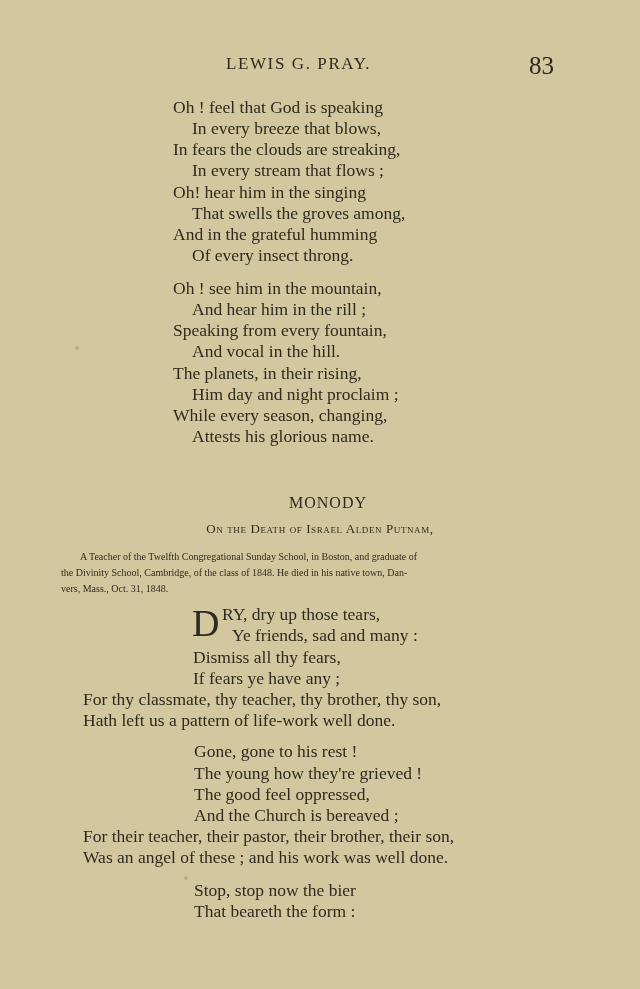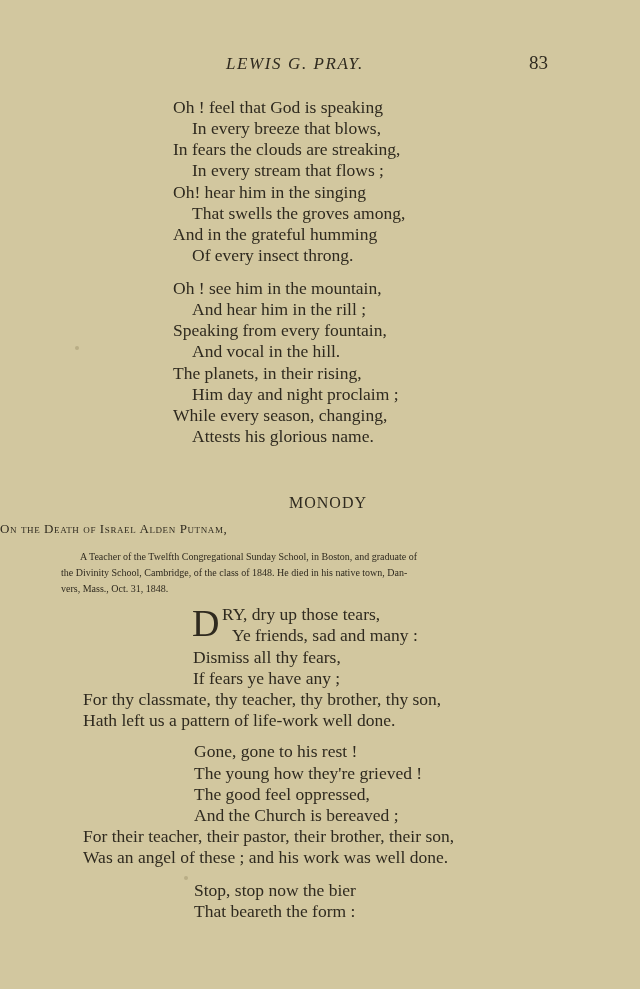--- a/index.html
+++ b/index.html
@@ -7,35 +7,35 @@
       width: 640px; height: 989px;
       background: #d2c79f;
       color: #2f2a1f;
       font-family: "Liberation Serif", "DejaVu Serif", serif;
       position: relative;
       overflow: hidden;
     }
     .page { position: absolute; left: 0; top: 0; width: 640px; height: 989px; }
     .running-head {
       position: absolute; top: 54px; left: 226px;
-      font-style: italic; font-size: 17px; letter-spacing: 1.6px;
+      font-size: 17px; letter-spacing: 1.6px;
     }
     .page-number {
       position: absolute; top: 52px; left: 529px;
-      font-size: 19px;
+      font-size: 25px;
     }
     .line {
       position: absolute; font-size: 17.5px; white-space: nowrap; line-height: 1;
     }
     .title {
       position: absolute; top: 494px; left: 0; width: 640px; text-align: center;
       font-size: 16px; letter-spacing: 1px; margin-left: 8px;
     }
     .subtitle {
-      position: absolute; top: 521px; left: 0; width: 640px; text-align: left;
+      position: absolute; top: 521px; left: 0; width: 640px; text-align: center;
       font-size: 13px; font-variant: small-caps; letter-spacing: 0.6px;
     }
     .note {
       position: absolute; font-size: 10px; white-space: nowrap; line-height: 1;
     }
     .dropcap {
       position: absolute; left: 192px; top: 604px;
       font-size: 38px; line-height: 1;
     }
     .speck { position: absolute; width: 4px; height: 4px; border-radius: 50%; background: #b9ad86; }

